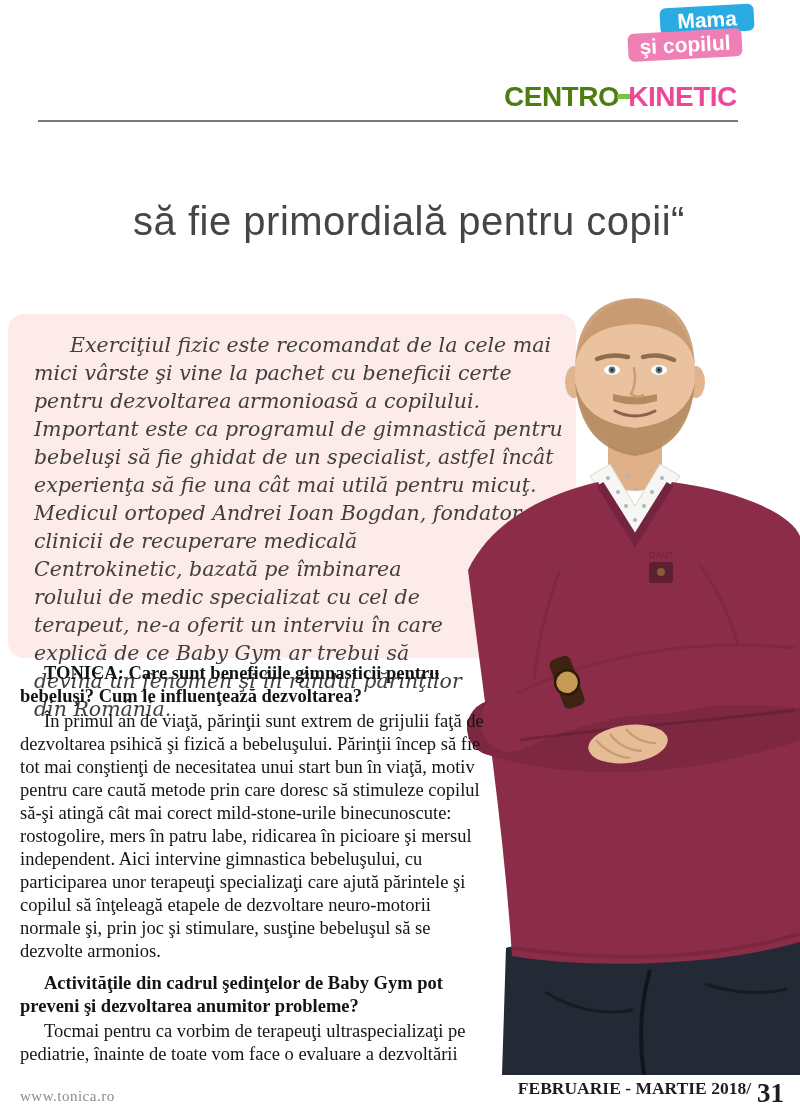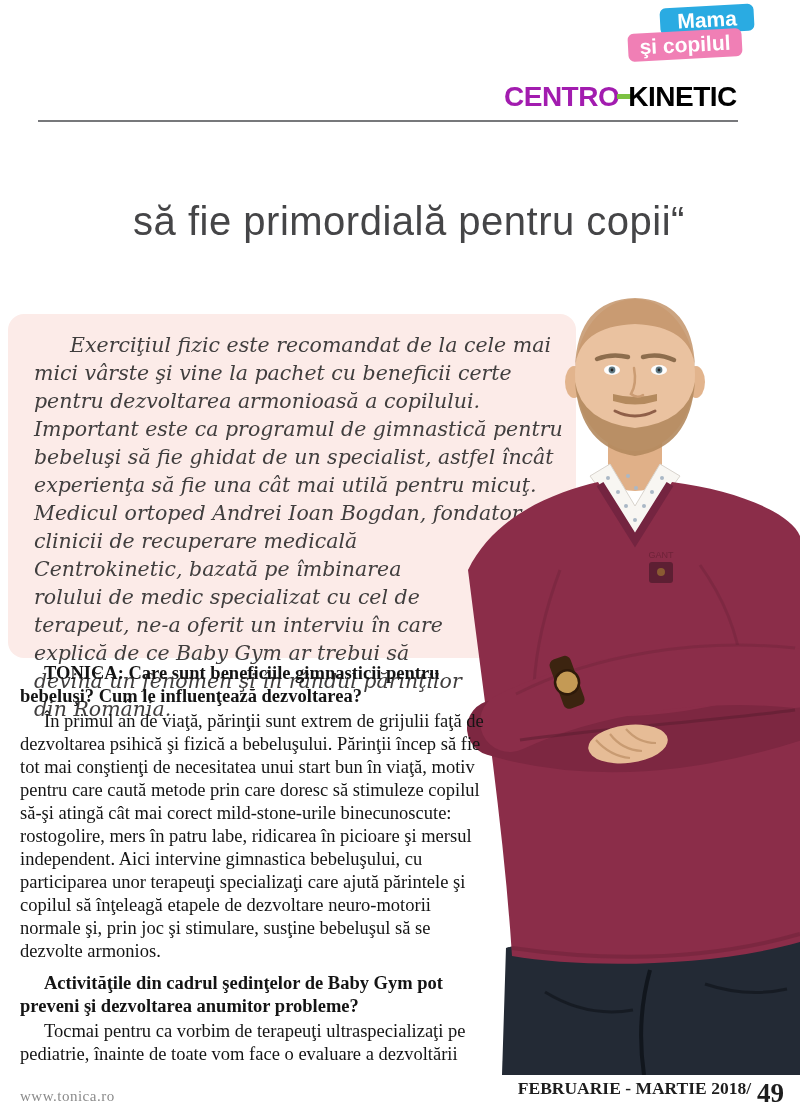--- a/index.html
+++ b/index.html
@@ -12,22 +12,22 @@
         font-family:"Liberation Sans",sans-serif;font-weight:bold;color:#ffffff;
         border-radius:6px;transform:rotate(-3deg);}
   .chip-blue{left:32px;top:2px;width:94px;height:27px;background:#2aabe2;font-size:21px;}
   .chip-pink{left:0px;top:27px;width:114px;height:28px;background:#f07fb5;font-size:21px;}
 
   
   .byline{position:absolute;left:20px;top:76px;font-family:"Liberation Sans",sans-serif;
           font-size:26.5px;color:#414042;white-space:nowrap;}
   .logo{position:absolute;left:504px;top:81px;font-family:"Liberation Sans",sans-serif;
         font-weight:800;font-size:28px;letter-spacing:-0.5px;white-space:nowrap;}
-  .lg-green{color:#a21caf;}
-  .lg-gray{color:#000000;}
+  .lg-green{color:#4d7c0f;}
+  .lg-gray{color:#ec4899;}
   .lg-dash{display:inline-block;width:15px;height:5px;background:#7cc242;
            margin:0 -4px 5px -2px;vertical-align:middle;}
   .rule{position:absolute;left:38px;top:120px;width:700px;height:2px;background:#77787b;}
 
   
   .title1{position:absolute;left:0;top:140px;width:720px;margin:0;text-align:center;
           font-family:"DejaVu Serif",serif;font-weight:700;font-size:46px;
           color:#d6203c;letter-spacing:-1px;}
   .title2{position:absolute;left:0;top:199px;width:800px;margin:0;text-align:center;
           font-family:"Liberation Sans",sans-serif;font-weight:400;font-size:40px;
@@ -161,16 +161,16 @@
   <div class="bodycol">
     <p class="q first">TONICA: Care sunt beneficiile gimnasticii pentru bebeluşi? Cum le influenţează dezvoltarea?</p>
     <p class="a">În primul an de viaţă, părinţii sunt extrem de grijulii faţă de dezvoltarea psihică şi fizică a bebeluşului. Părinţii încep să fie tot mai conştienţi de necesitatea unui start bun în viaţă, motiv pentru care caută metode prin care doresc să stimuleze copilul să-şi atingă cât mai corect mild-stone-urile binecunoscute: rostogolire, mers în patru labe, ridicarea în picioare şi mersul independent. Aici intervine gimnastica bebeluşului, cu participarea unor terapeuţi specializaţi care ajută părintele şi copilul să înţeleagă etapele de dezvoltare neuro-motorii normale şi, prin joc şi stimulare, susţine bebeluşul să se dezvolte armonios.</p>
     <p class="q">Activităţile din cadrul şedinţelor de Baby Gym pot preveni şi dezvoltarea anumitor probleme?</p>
     <p class="a">Tocmai pentru ca vorbim de terapeuţi ultraspecializaţi pe pediatrie, înainte de toate vom face o evaluare a dezvoltării</p>
   </div>
 
   <div class="footer-site">www.tonica.ro</div>
   <div class="footer-right">
     <span>FEBRUARIE - MARTIE 2018/</span>
-    <span class="pageno">49</span>
+    <span class="pageno">31</span>
   </div>
 
 </div>
 
 </body></html>

